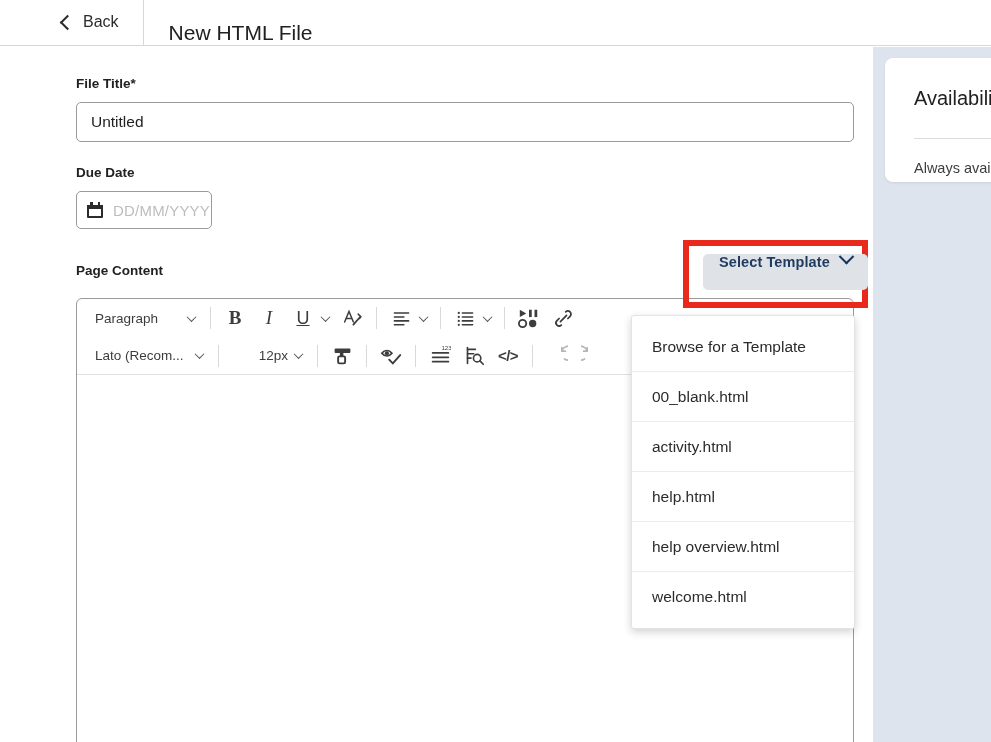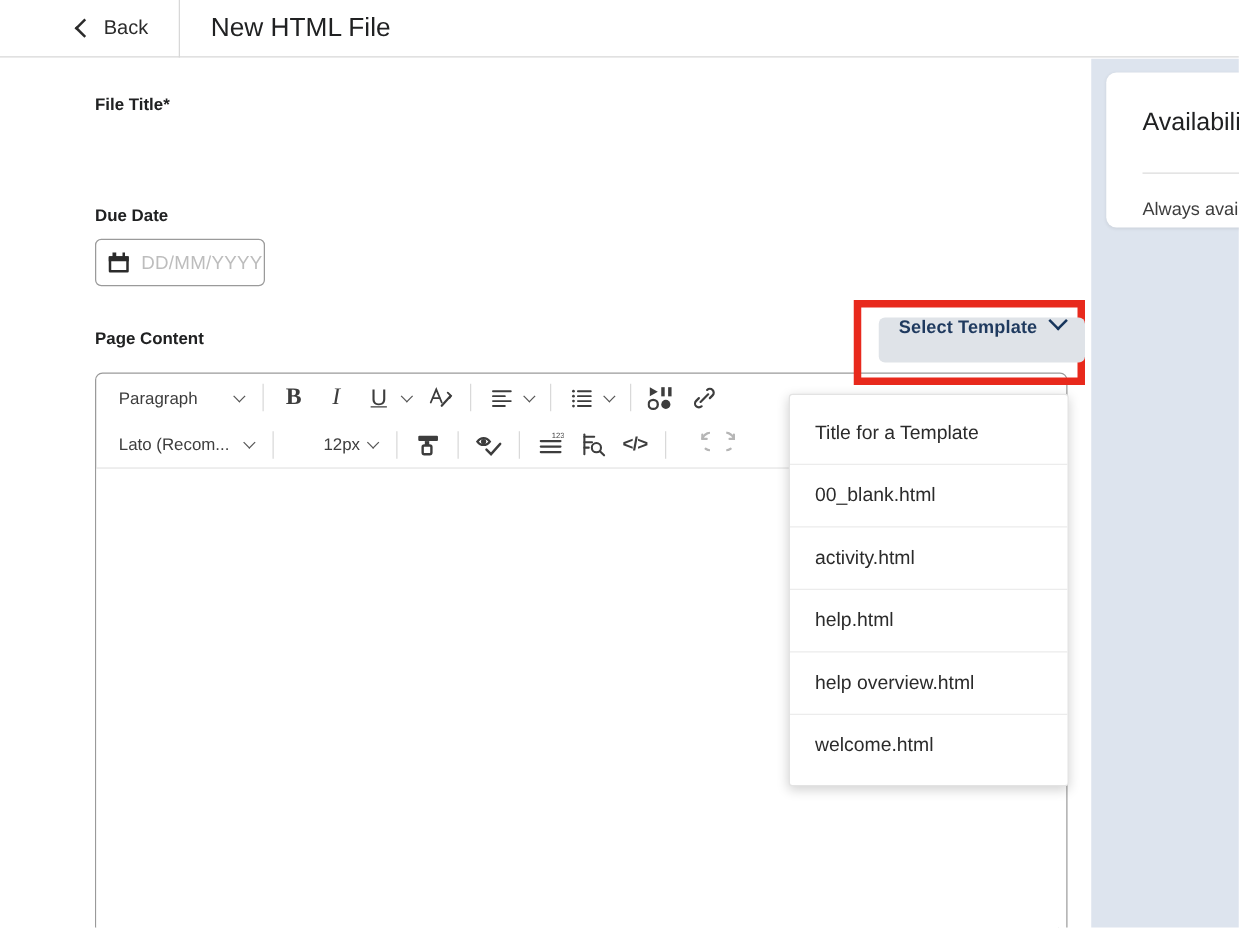--- a/index.html
+++ b/index.html
@@ -11,21 +11,21 @@
     font-family: "Liberation Sans", sans-serif;
     color: #202122;
   }
 
   
   .header {
     position: absolute; top: 0; left: 0;
     width: 991px; height: 46px;
     background: #ffffff;
     border-bottom: 1px solid #d8d8d8;
-    display: flex; align-items: center;
+    display: flex; align-items: flex-end;
   }
   .back-btn {
     display: flex; align-items: center; gap: 10px;
     margin-left: 62px;
     cursor: pointer;
     height: 46px;
   }
   .chev-left {
     width: 11px; height: 11px;
     border-left: 2.6px solid #2b2b2b;
@@ -229,20 +229,21 @@
   </div>
   <div class="hdr-divider"></div>
   <div class="page-title">New HTML File</div>
 </div>
 
 <div class="main">
 
   <div class="field-label group-title">
     <span>File Title</span><span class="req-star">*</span>
   </div>
+  <input class="title-input" type="text" value="Untitled" style="">
 
   <div class="field-label group-date">Due Date</div>
   <div class="date-wrap">
     <span class="cal-icon">
       <span class="body"></span>
         <span class="bar"></span>
         <span class="n1"></span>
         <span class="n2"></span>
     </span>
     <span class="date-ph">DD/MM/YYYY</span>
@@ -379,21 +380,21 @@
   </div>
 </div>
 
 <div class="tmpl-highlight"></div>
 <div class="tmpl-btn">
   <span class="lbl">Select Template</span>
   <span class="chev-down"></span>
 </div>
 
 <div class="tmpl-menu">
-  <div class="mi">Title for a Template</div>
+  <div class="mi">Browse for a Template</div>
   <div class="mi">00_blank.html</div>
   <div class="mi">activity.html</div>
   <div class="mi">help.html</div>
   <div class="mi">help overview.html</div>
   <div class="mi">welcome.html</div>
 </div>
 
 <div class="rightpanel">
   <div class="avail-card">
     <div class="avail-title">Availability</div>

